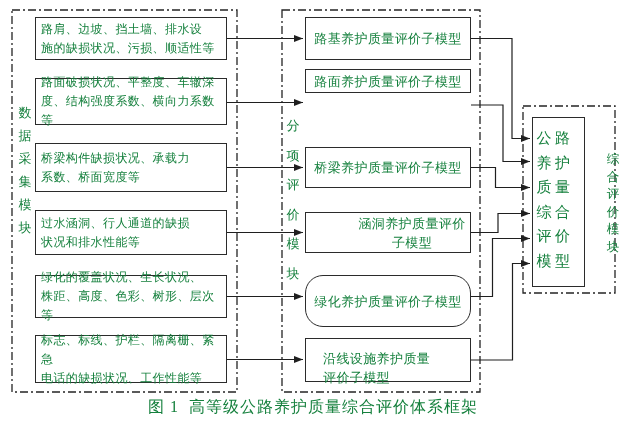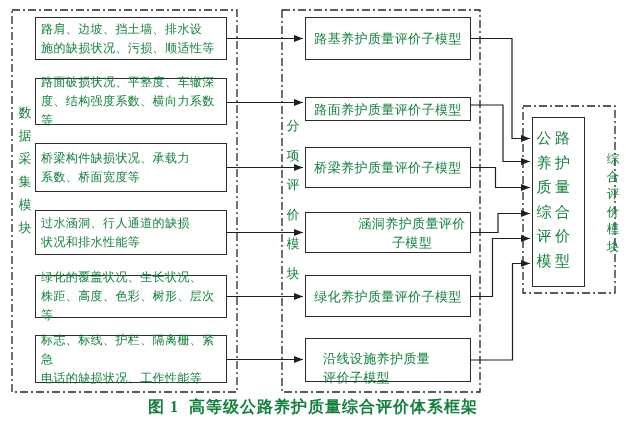--- a/index.html
+++ b/index.html
@@ -42,24 +42,24 @@
   .mbox.left-align .txt { padding-left: 17px; margin-top: 16px; }
 
   #lb1 { top: 17px;  height: 43px; }
   #lb2 { top: 78px;  height: 47px; }
   #lb3 { top: 143px; height: 49px; }
   #lb4 { top: 210px; height: 45px; }
   #lb5 { top: 275px; height: 43px; }
   #lb6 { top: 335px; height: 48px; }
 
   #mb1 { top: 17px;  height: 43px; }
-  #mb2 { top: 97px;  height: 24px; }
+  #mb2 { top: 69px;  height: 24px; }
   #mb3 { top: 147px; height: 41px; }
   #mb4 { top: 212px; height: 41px; padding-left: 48px; }
-  #mb5 { top: 275px; height: 42px; }
+  #mb5 { top: 275px; height: 52px; border-radius: 18px; }
   #mb6 { top: 338px; height: 44px; }
 
   #rbox {
     left: 532px; top: 117px; width: 53px; height: 170px;
     justify-content: center; align-items: flex-start;
   }
   #rbox .txt {
     width: 44px;
     margin-top: 8px;
     font-size: 15px;
@@ -78,21 +78,21 @@
     letter-spacing: 0;
   }
   #label-data { left: 17px;  top: 101px; line-height: 23px; }
   #label-sub  { left: 285px; top: 111px; line-height: 29.5px; }
   #label-comp { left: 589px; top: 151px; line-height: 17.5px; font-size: 12.5px; margin-left: 16px; }
 
   #caption {
     position: absolute;
     left: 0; right: 0; top: 397px;
     text-align: center;
-    font-weight: bold;
+    font-weight: normal;
     font-size: 16px;
     letter-spacing: 1px;
     white-space: pre;
   }
 </style>
 </head>
 <body>
 
 <div id="stage">
 

